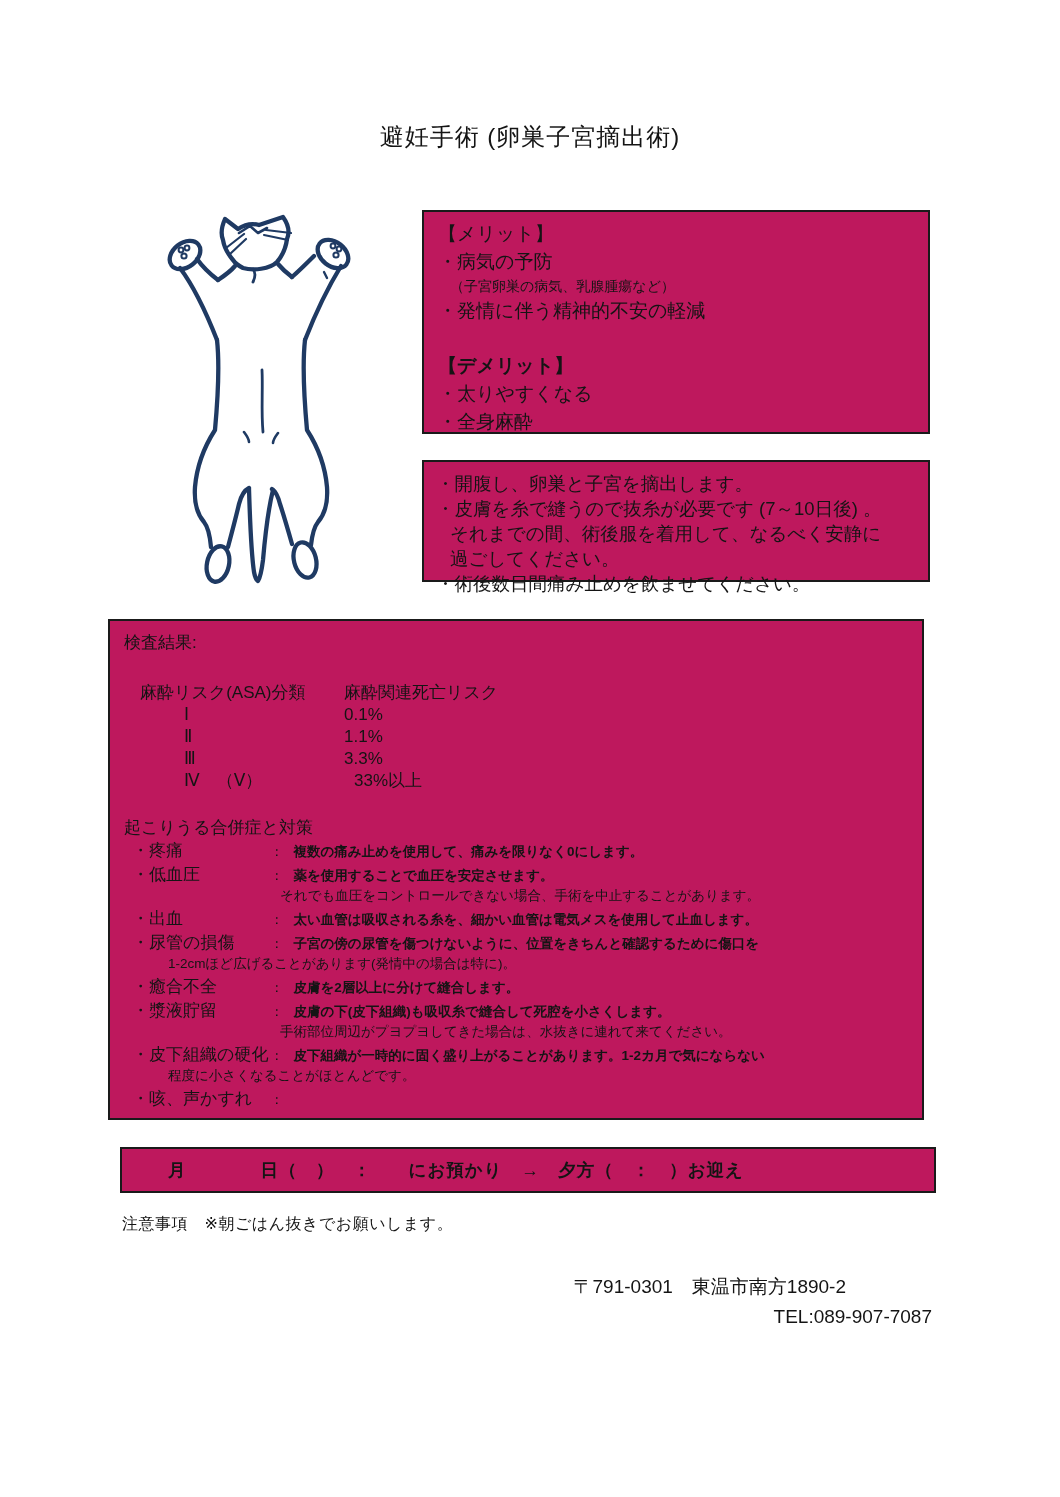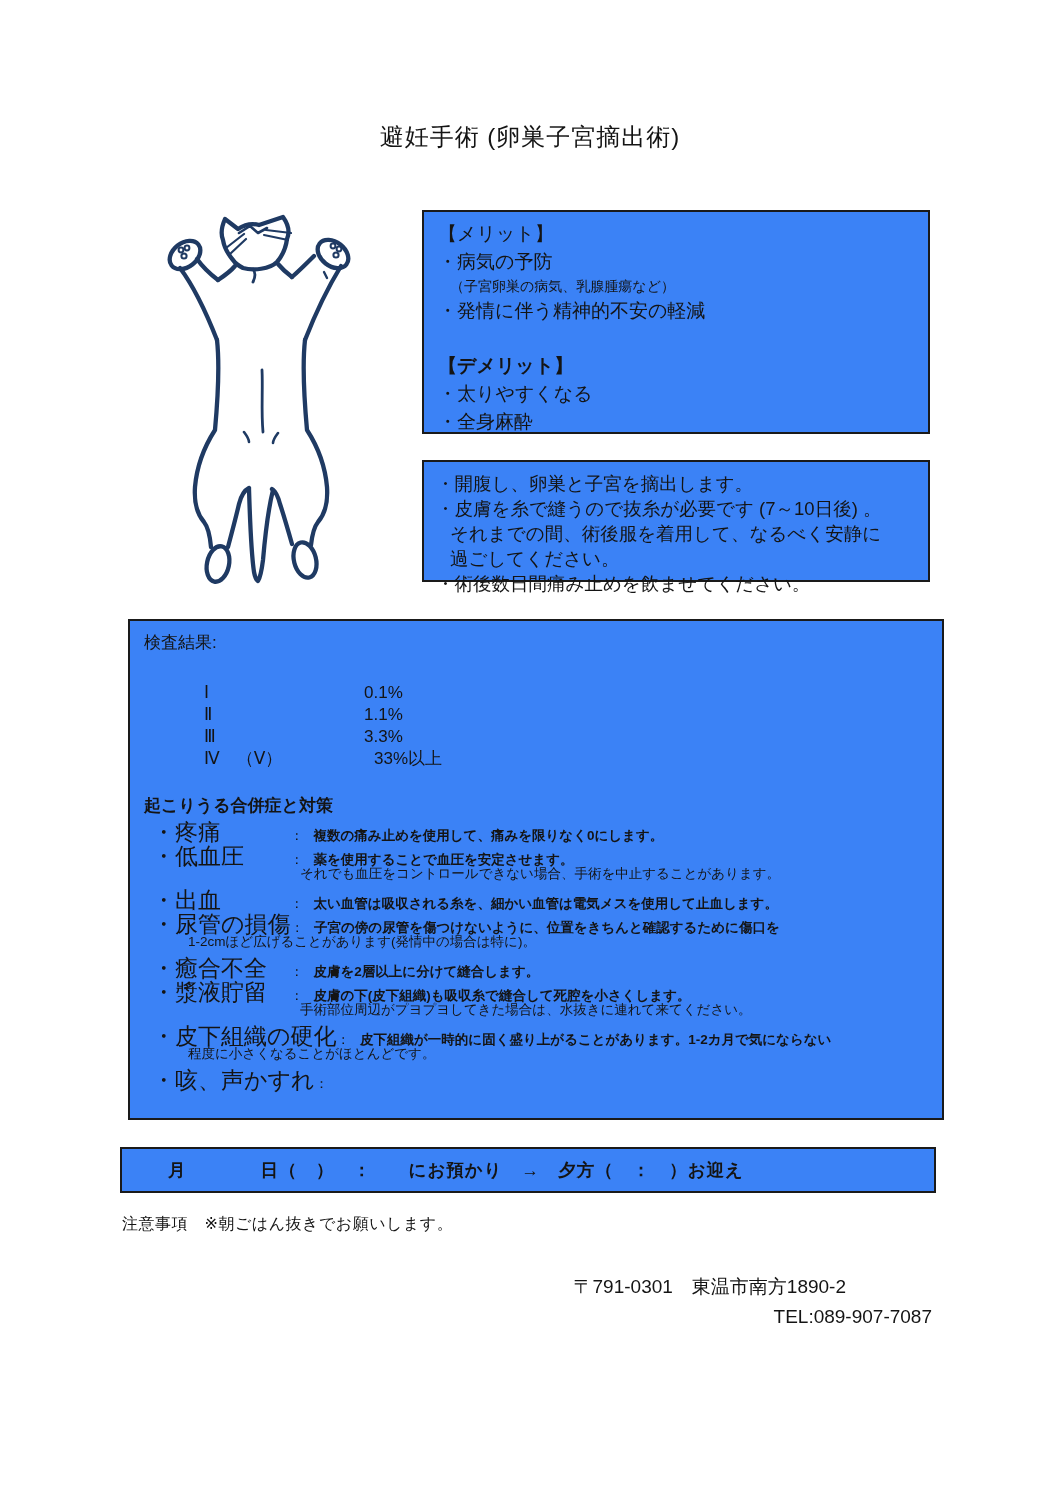--- a/index.html
+++ b/index.html
@@ -7,40 +7,40 @@
     width:1060px;height:1497px;position:relative;background:#ffffff;
     color:#141414;font-family:"Liberation Sans","DejaVu Sans",sans-serif;
     overflow:hidden;
   }
   .abs{position:absolute;}
   
   .doc-title{left:0;top:121px;width:1060px;text-align:center;font-size:24px;letter-spacing:1px;}
   
   .cat-wrap{left:140px;top:192px;width:260px;height:400px;}
   
-  .box{border:2px solid #1a1a1a;box-sizing:border-box;background:#3b82f6;}
+  .box{border:2px solid #1a1a1a;box-sizing:border-box;background:#be185d;}
   .box1{left:422px;top:210px;width:508px;height:224px;padding:8px 14px;font-size:19px;line-height:28px;}
   .box1 .note{font-size:14px;line-height:21px;padding-left:12px;}
   .box1 .demerit-h{margin-top:27px;font-weight:bold;}
   .box2{left:422px;top:460px;width:508px;height:122px;padding:9px 12px;font-size:18.5px;line-height:25px;}
   .box2 .indent{padding-left:14px;}
-  .box3{left:128px;top:619px;width:816px;height:501px;padding:10px 14px;font-size:17px;}
+  .box3{left:108px;top:619px;width:816px;height:501px;padding:10px 14px;font-size:17px;}
   .box4{left:120px;top:1147px;width:816px;height:46px;display:flex;align-items:center;
         padding-left:46px;font-size:17.5px;font-weight:700;letter-spacing:1px;}
   
   .asa{margin:28px 0 0 12px;line-height:22px;}
   .asa-head{display:flex;}
   .asa-head .c1{display:inline-block;width:208px;padding-left:4px;box-sizing:border-box;}
   .asa-row .asa-grade{display:inline-block;width:208px;padding-left:48px;box-sizing:border-box;}
   .asa-row.r4 .asa-risk{padding-left:10px;}
   
-  .comp-h{margin-top:24px;font-weight:bold;}
+  .comp-h{margin-top:24px;}
   .comp-rows{margin-left:8px;}
   .comp-row{display:flex;align-items:baseline;height:24px;}
-  .comp-label{min-width:138px;font-size:23px;white-space:nowrap;}
+  .comp-label{min-width:138px;font-size:17px;white-space:nowrap;}
   .comp-colon{font-size:13.5px;}
   .comp-desc{font-size:13.5px;margin-left:10px;white-space:nowrap;font-weight:bold;}
   .comp-cont{font-size:13.5px;height:20px;line-height:18px;white-space:nowrap;}
   .comp-cont.wide{margin-left:148px;}
   .comp-cont.narrow{margin-left:36px;}
   
   .notes-line{left:122px;top:1214px;font-size:16px;letter-spacing:0.5px;}
   .footer{left:400px;top:1272px;width:532px;text-align:right;font-size:19px;line-height:30px;}
   .footer .addr{padding-right:86px;}
 </style>
@@ -113,20 +113,24 @@
   <div>・皮膚を糸で縫うので抜糸が必要です (7～10日後) 。</div>
   <div class="indent">それまでの間、術後服を着用して、なるべく安静に</div>
   <div class="indent">過ごしてください。</div>
   <div>・術後数日間痛み止めを飲ませてください。</div>
 </div>
 
 <div class="abs box box3">
   <div>検査結果:</div>
 
   <div class="asa">
+    <div class="asa-head">
+      <span class="c1">麻酔リスク(ASA)分類</span>
+      <span class="c2">麻酔関連死亡リスク</span>
+    </div>
     <div class="asa-row">
       <span class="asa-grade">Ⅰ</span><span class="asa-risk">0.1%</span>
     </div>
     <div class="asa-row">
       <span class="asa-grade">Ⅱ</span><span class="asa-risk">1.1%</span>
     </div>
     <div class="asa-row">
       <span class="asa-grade">Ⅲ</span><span class="asa-risk">3.3%</span>
     </div>
     <div class="asa-row r4">

